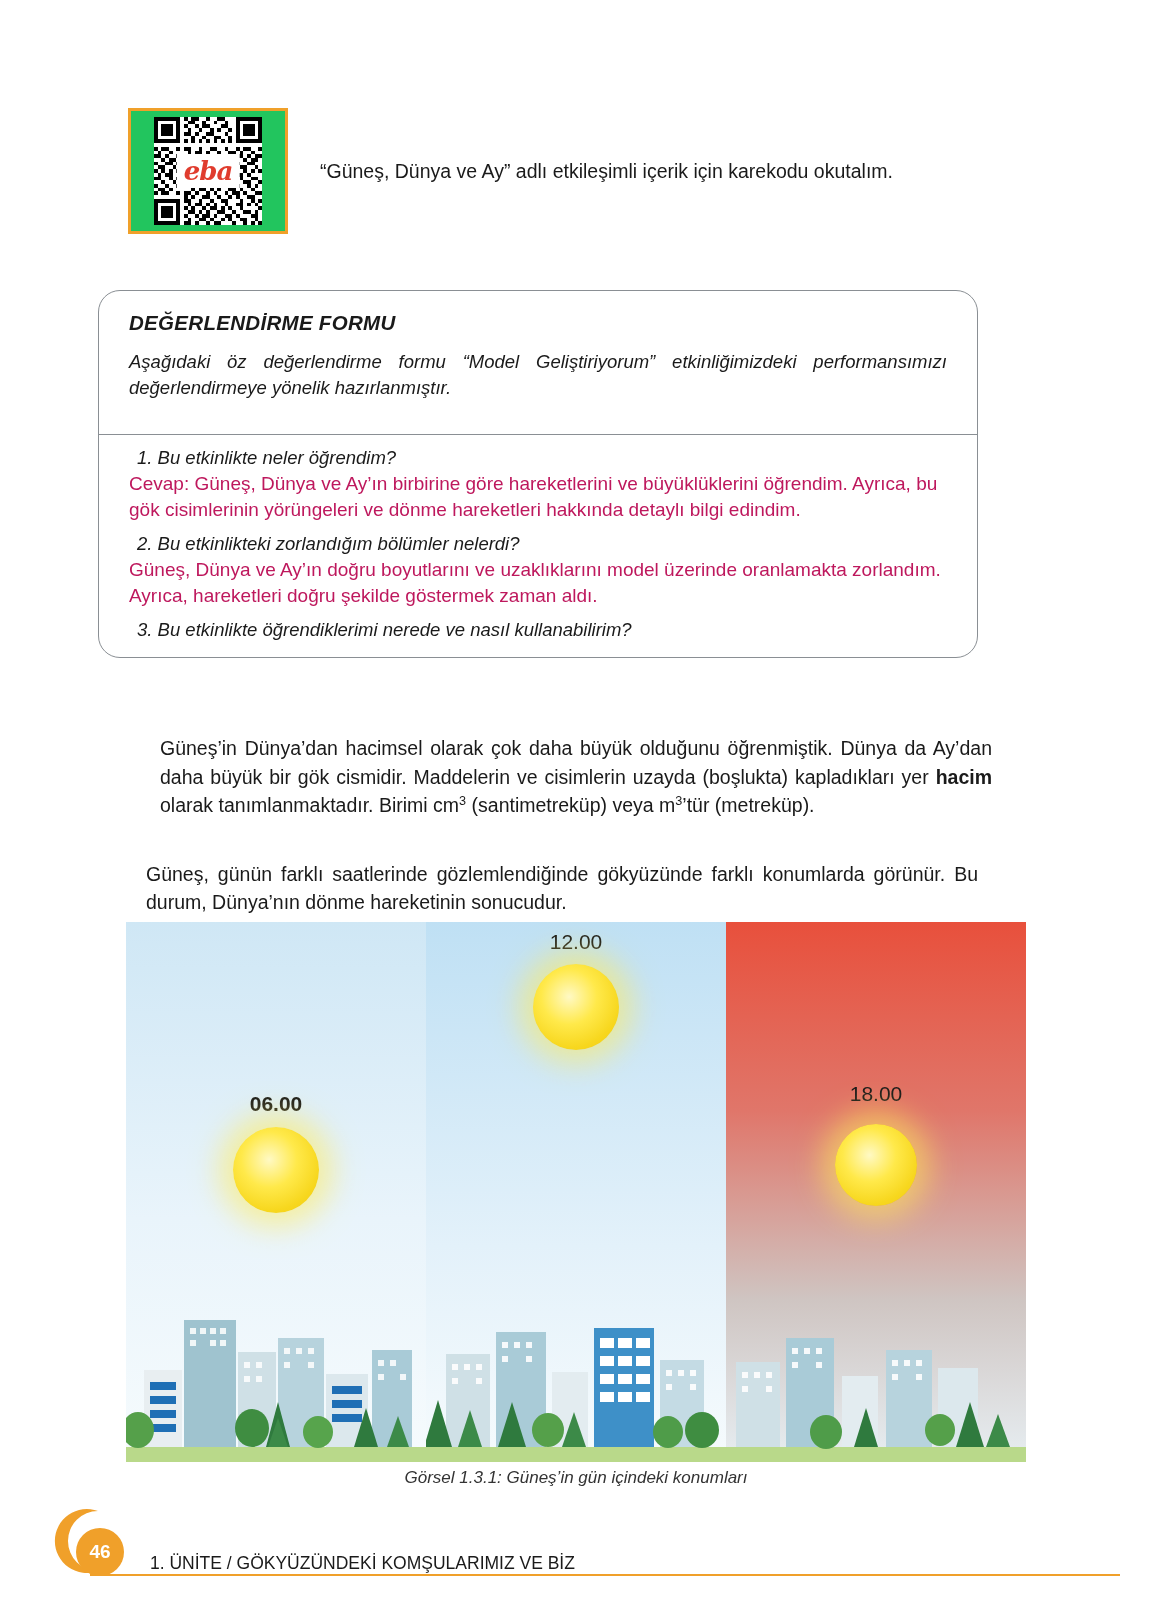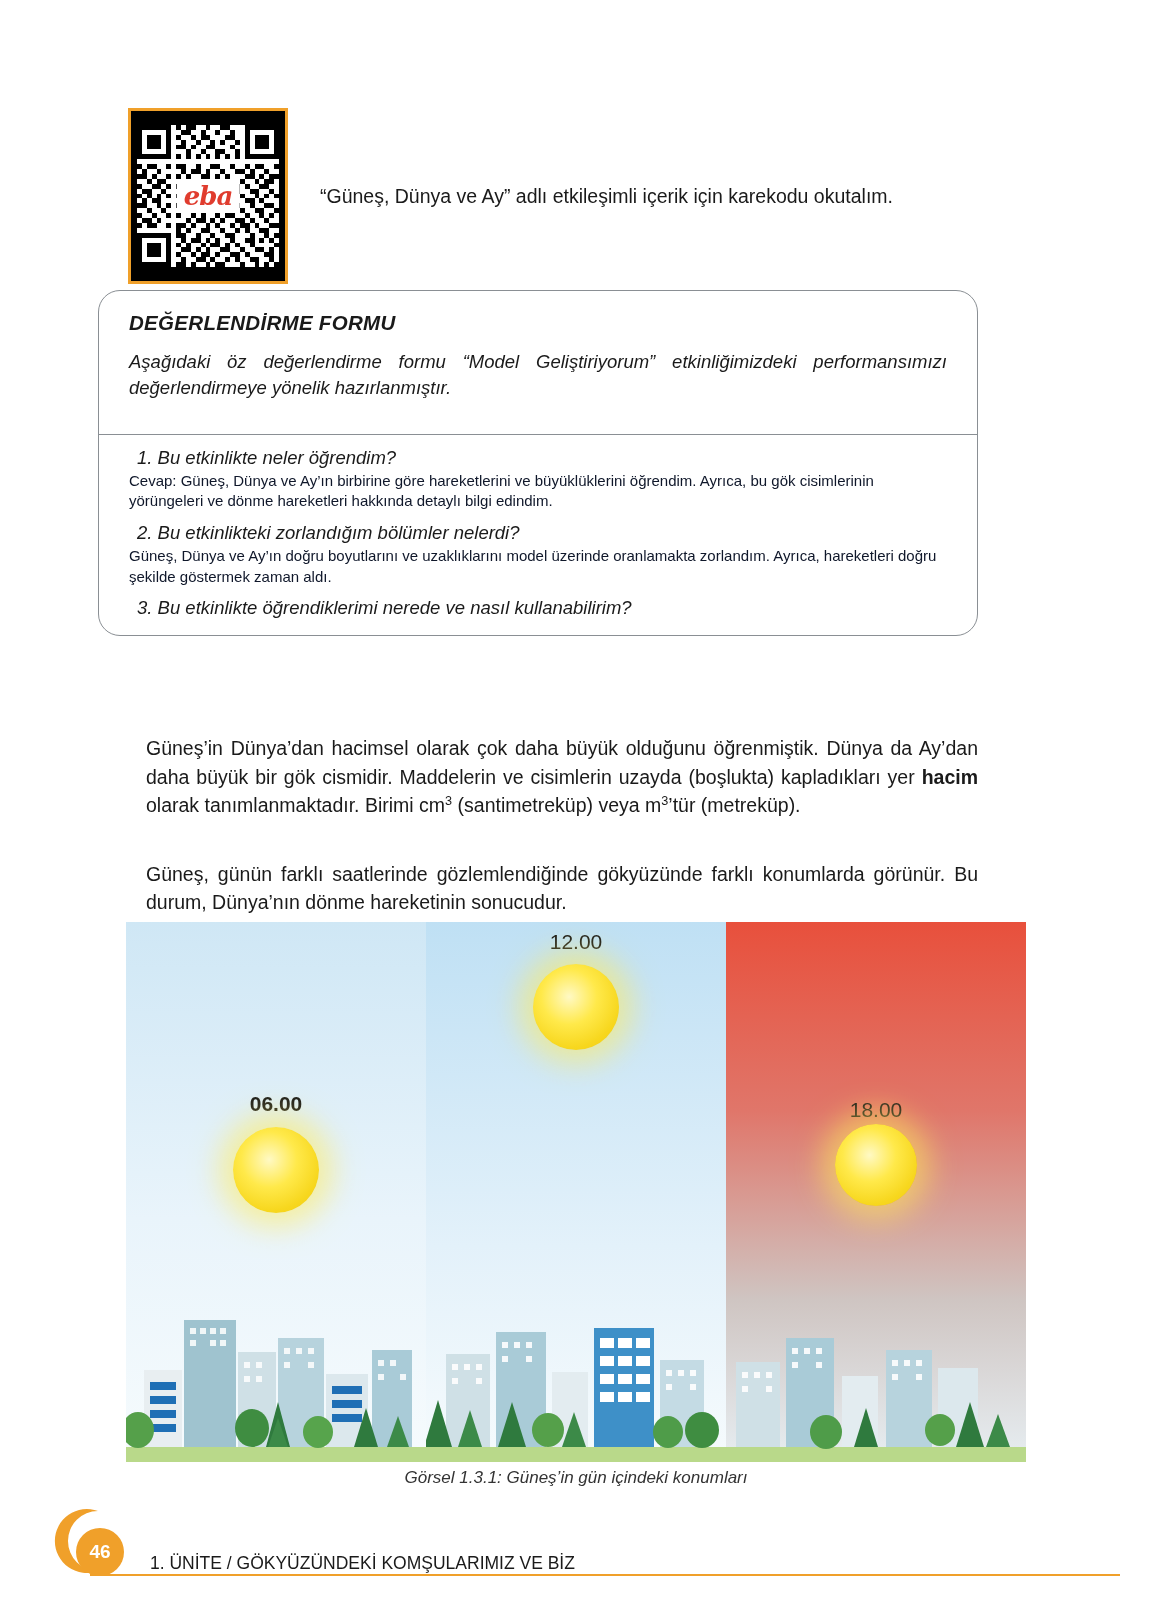--- a/index.html
+++ b/index.html
@@ -19,24 +19,24 @@
   
   .qr-row {
     position: absolute;
     left: 128px;
     top: 108px;
     display: flex;
     align-items: center;
   }
   .qr-box {
     width: 160px;
-    height: 176px;
+    height: 126px;
     border: 3px solid #f0a02a;
     box-sizing: border-box;
-    background: #000000;
+    background: #22c55e;
     position: relative;
     padding: 6px;
   }
   .qr-canvas { width: 100%; height: 100%; display: block; }
   .qr-logo {
     position: absolute;
     left: 50%;
     top: 50%;
     transform: translate(-50%, -50%);
     background: #ffffff;
@@ -90,39 +90,39 @@
     margin: 4px 0 0 0;
   }
   .form-body { padding: 12px 30px 14px 30px; }
   .q {
     font-style: italic;
     font-size: 18.5px;
     margin-left: 8px;
     margin-bottom: 2px;
   }
   .a {
-    color: #0f172a;
-    font-size: 15px;
+    color: #be185d;
+    font-size: 19px;
     line-height: 1.38;
     margin-bottom: 10px;
   }
   .a.overflow { margin-bottom: 0; }
 
   
   .para {
     position: absolute;
     font-size: 19.5px;
     line-height: 1.47;
     text-align: justify;
     text-justify: inter-word;
     color: #1a1a1a;
   }
   .para b { font-weight: bold; }
   .para sup { font-size: 0.65em; vertical-align: super; }
-  #para1 { left: 146px; top: 714px; width: 832px; margin-top: 20px; }
+  #para1 { left: 160px; top: 714px; width: 832px; margin-top: 20px; }
   #para2 { left: 146px; top: 840px; width: 832px; }
 
   
   .figure {
     position: absolute;
     left: 126px;
     top: 922px;
     width: 900px;
     height: 540px;
     display: flex;
@@ -149,21 +149,21 @@
     background: radial-gradient(circle at 42% 38%, #fff9c4 0%, #ffe94a 38%, #f7d71e 70%, #f2c90f 100%);
     box-shadow: 0 0 28px 14px rgba(255, 235, 90, 0.55);
   }
   
   .p1 .time-label { top: 170px; font-weight: bold; }
   .p1 .sun { width: 86px; height: 86px; left: 50%; margin-left: -43px; top: 205px; }
   
   .p2 .time-label { top: 8px; }
   .p2 .sun { width: 86px; height: 86px; left: 50%; margin-left: -43px; top: 42px; }
   
-  .p3 .time-label { top: 176px; }
+  .p3 .time-label { top: 160px; }
   .p3 .sun { width: 82px; height: 82px; left: 50%; margin-left: -41px; top: 202px; }
 
   .cityscape {
     position: absolute;
     left: 0;
     right: 0;
     bottom: 0;
     height: 220px;
   }
   .fig-caption {

